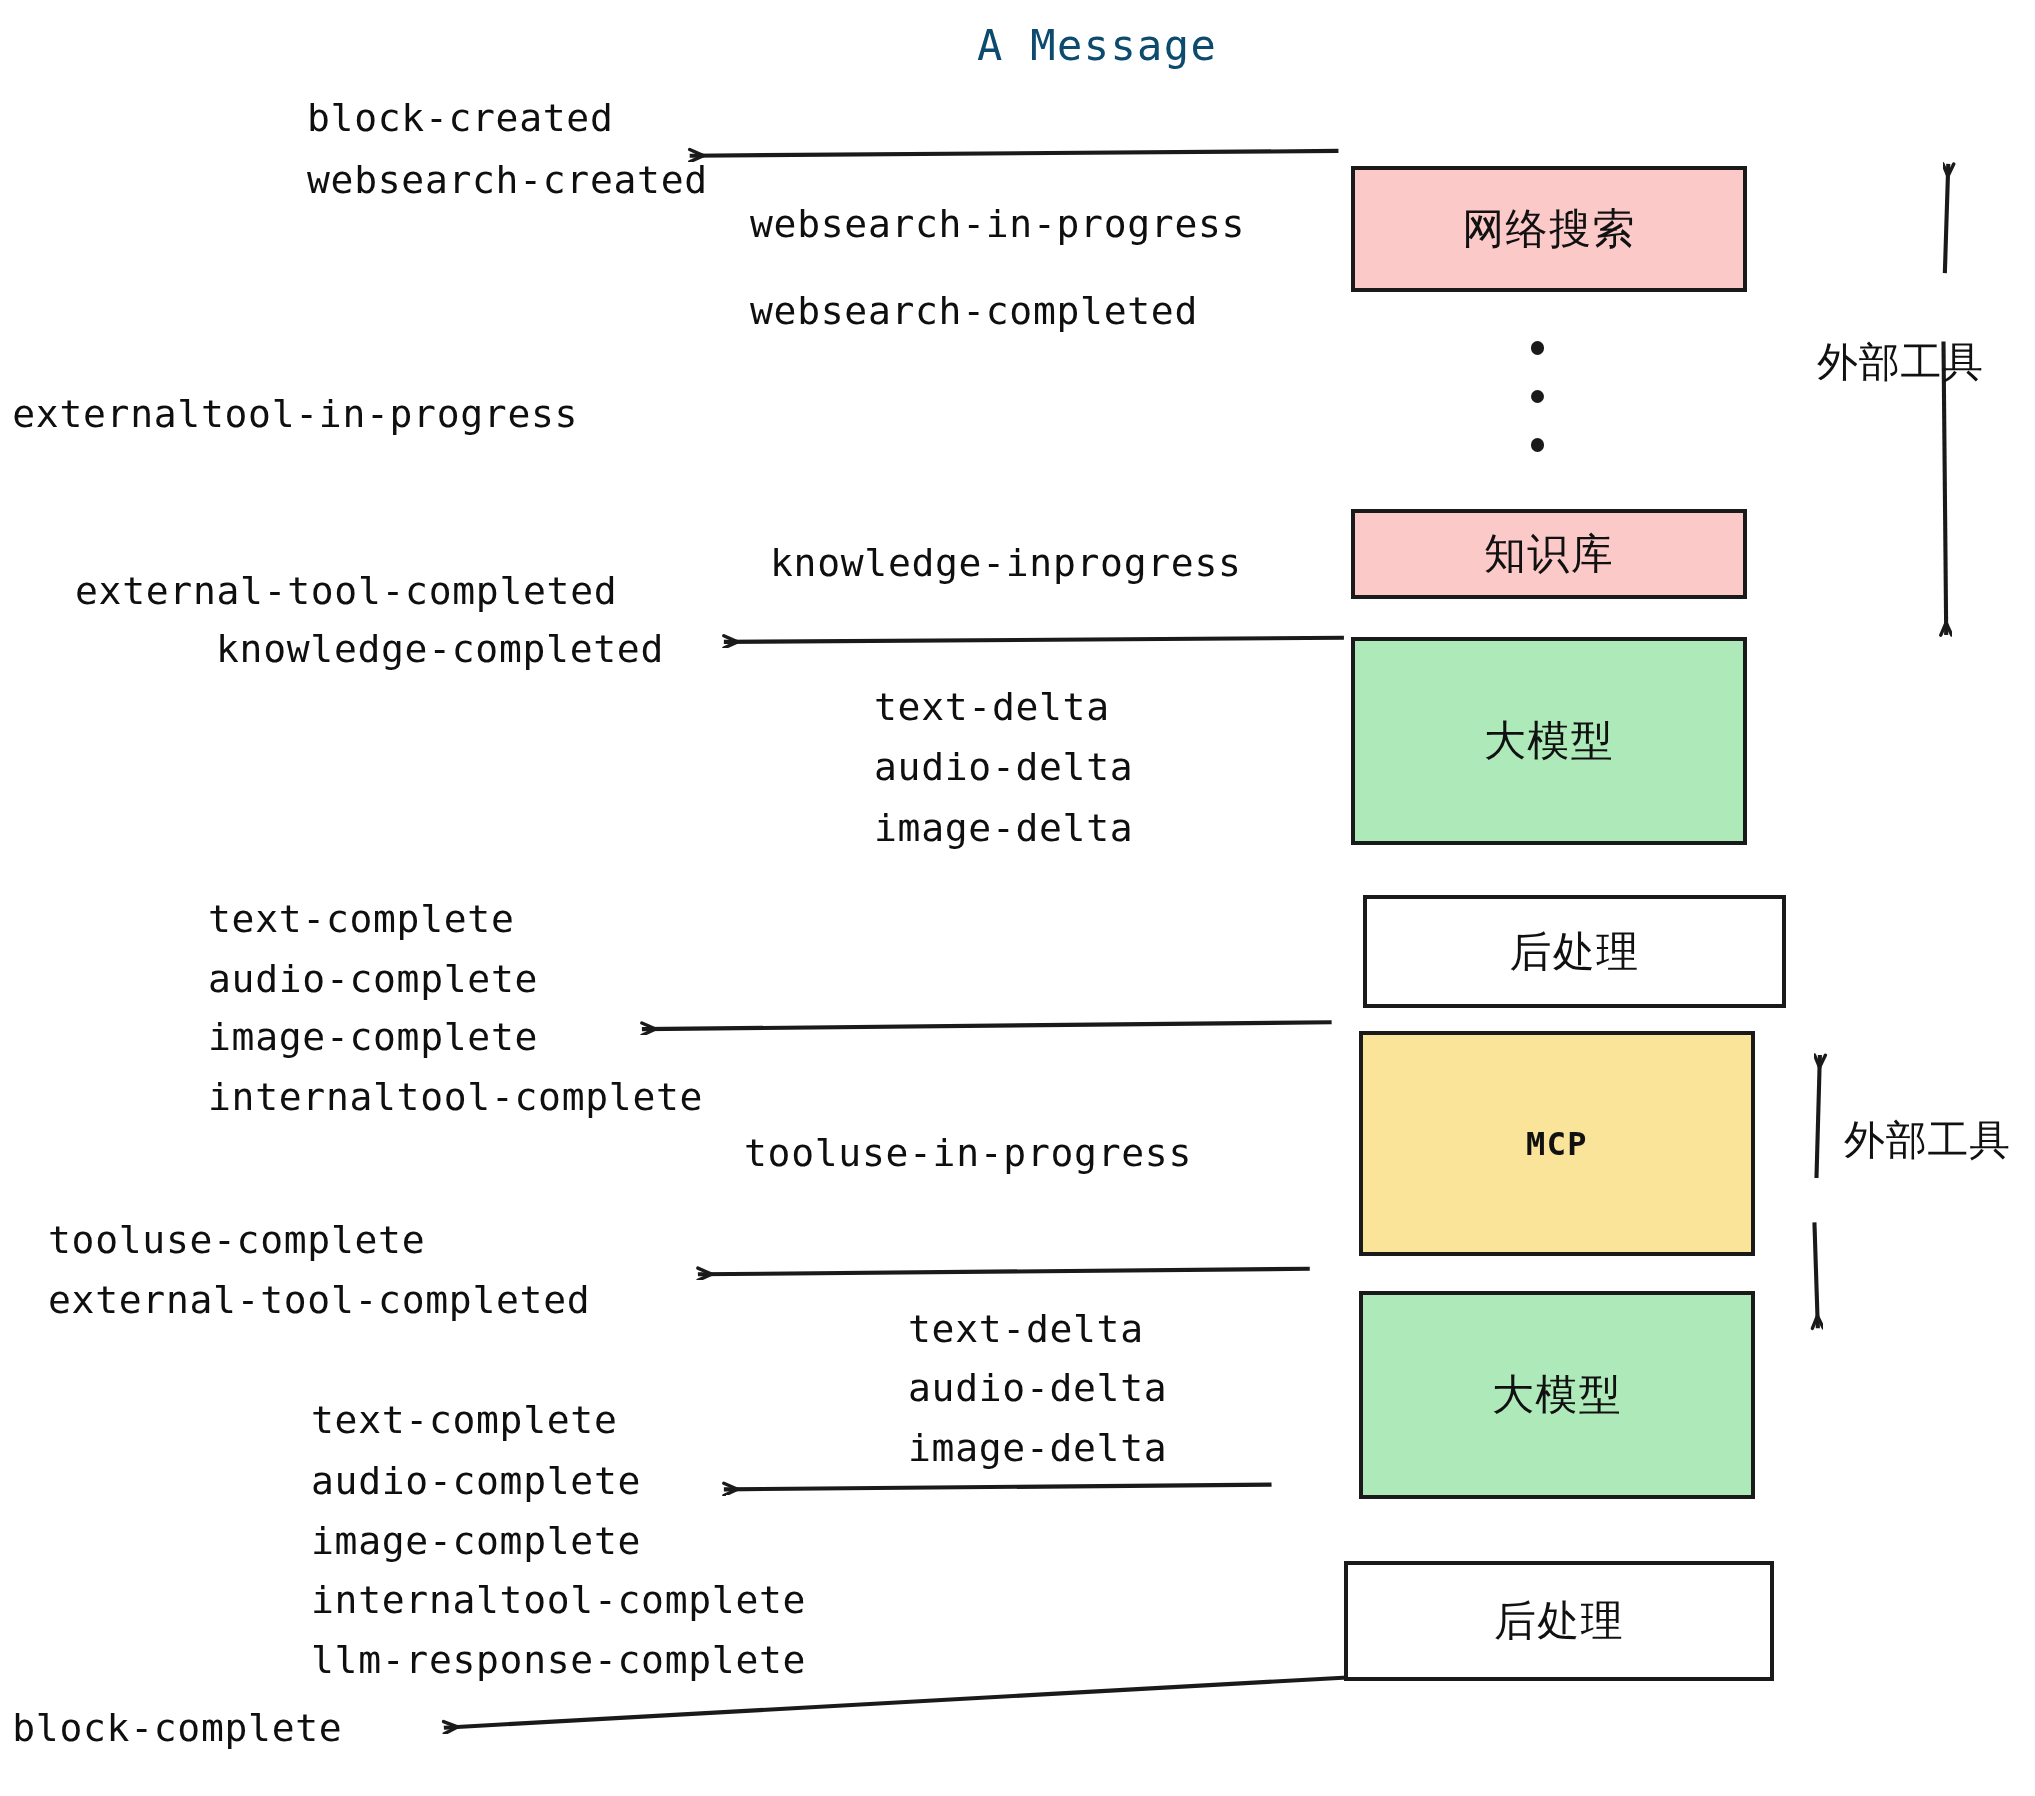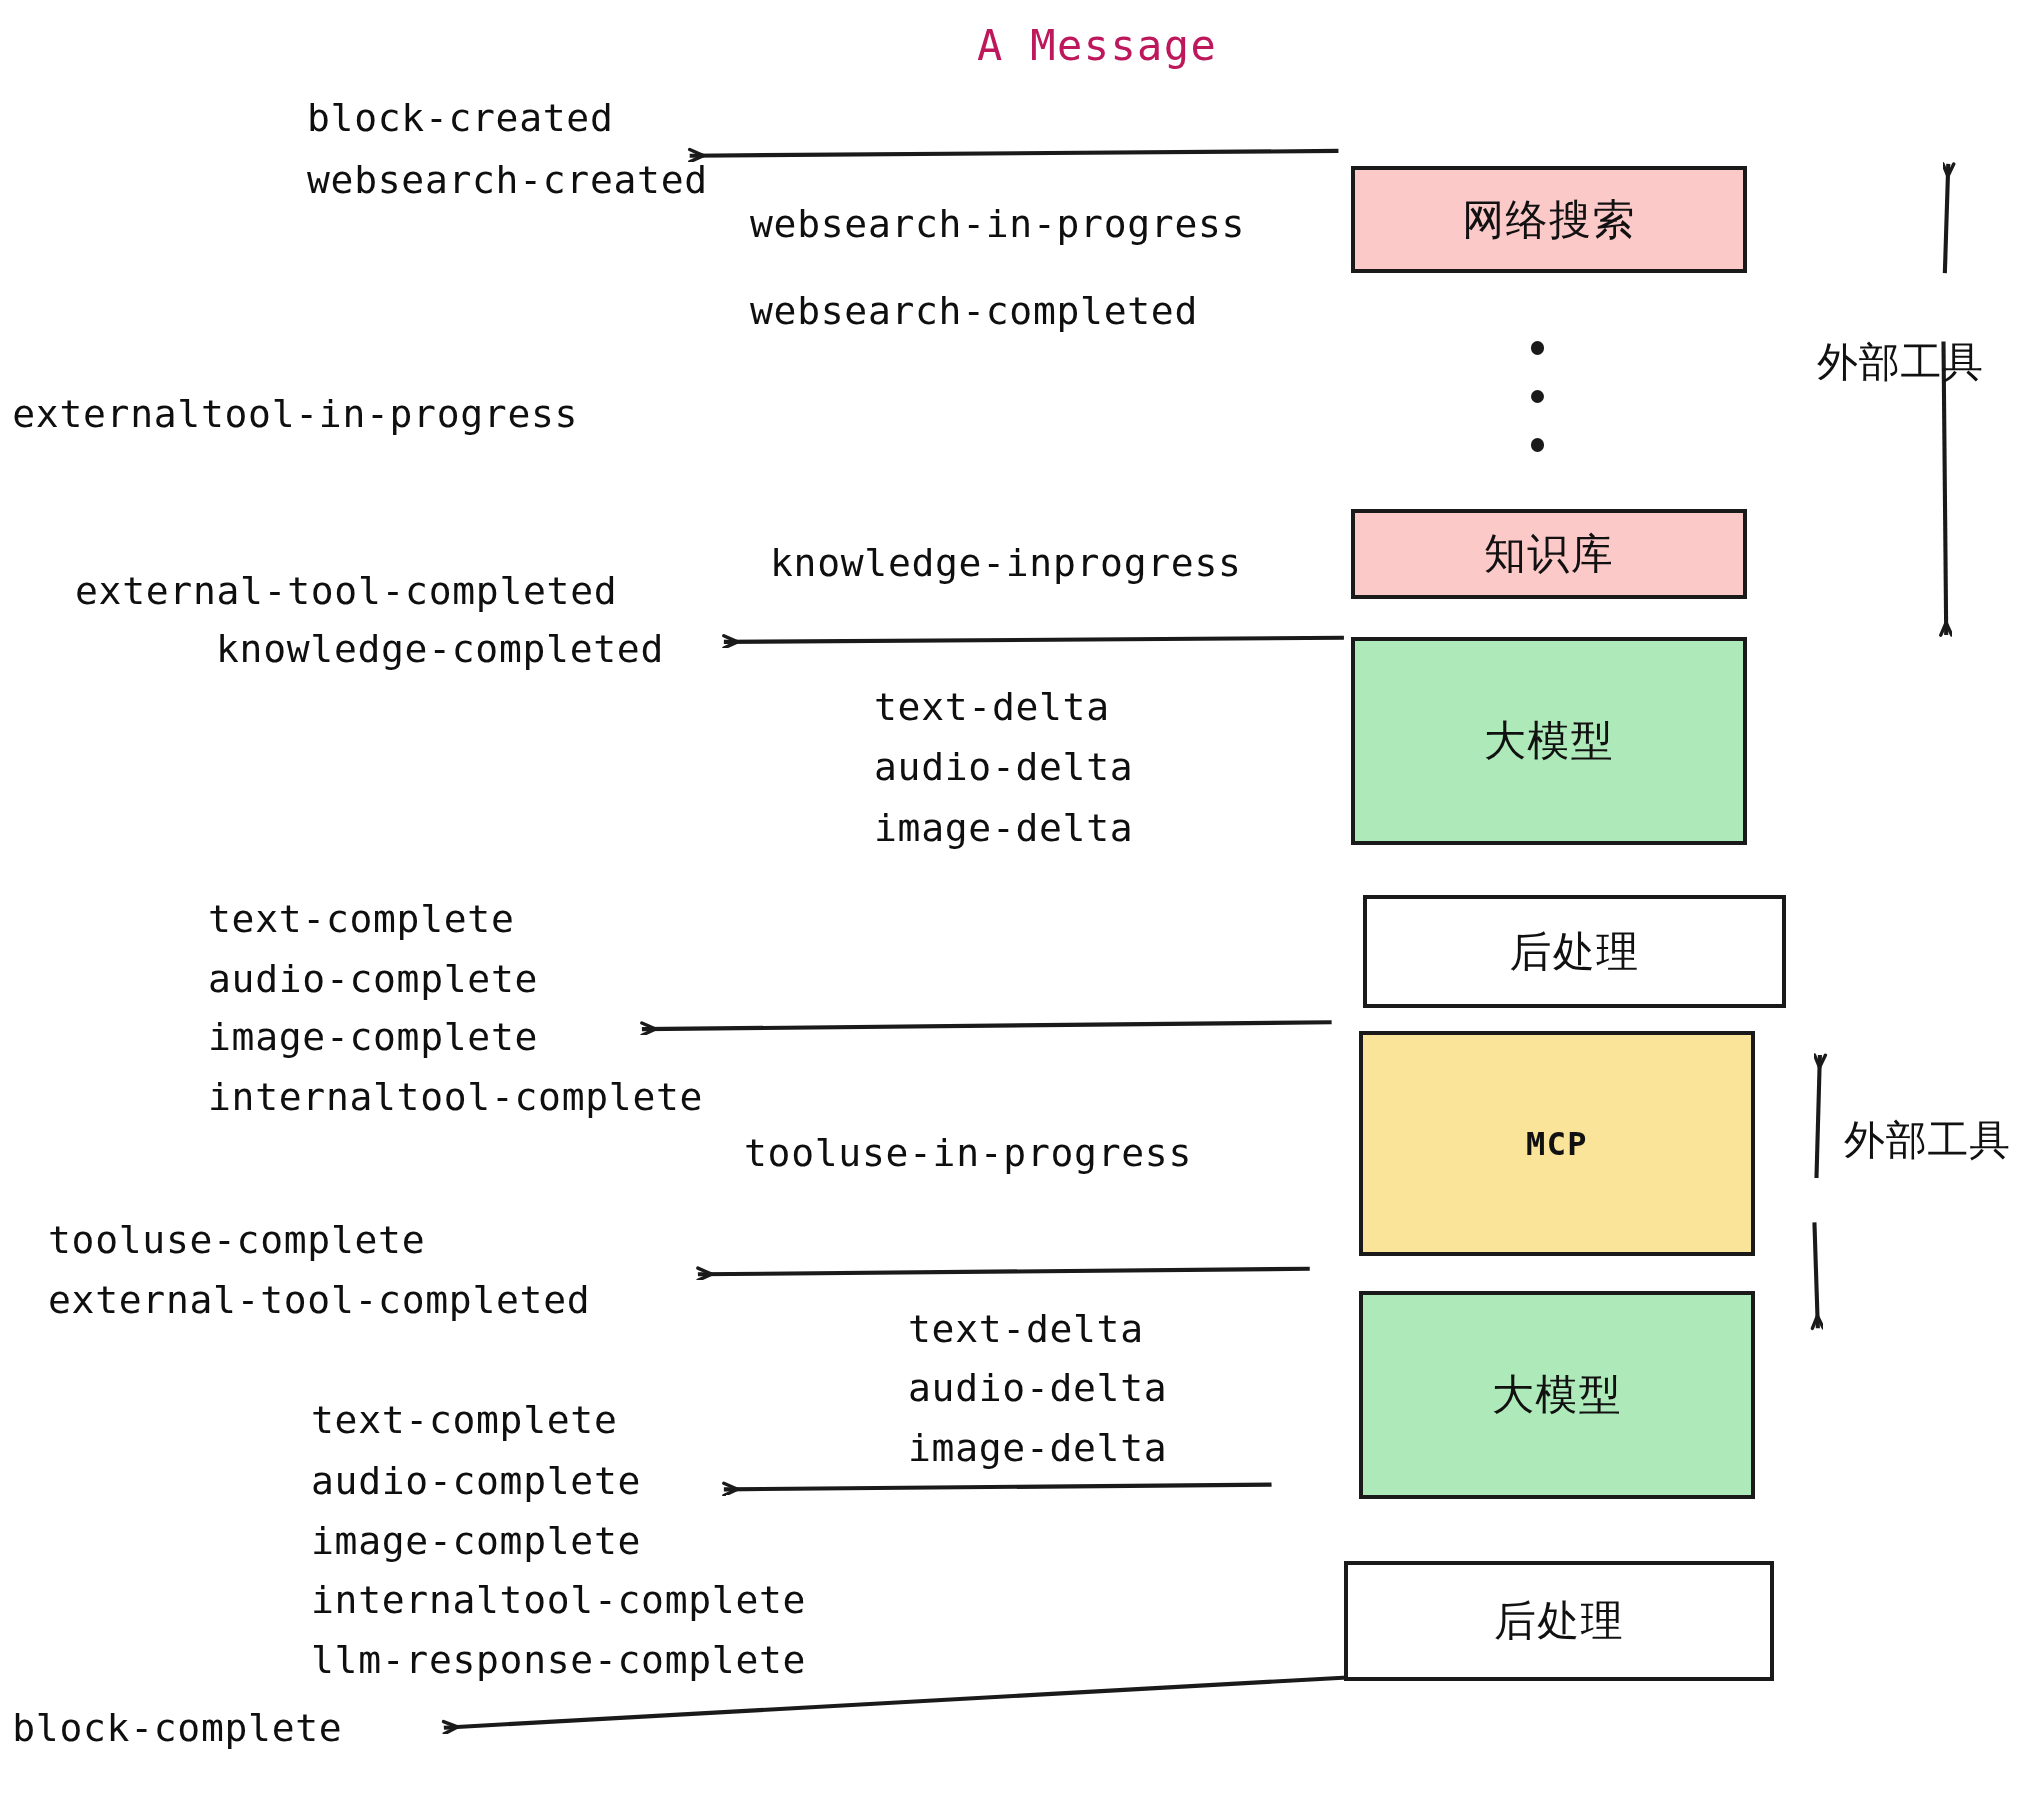--- a/index.html
+++ b/index.html
@@ -28,21 +28,21 @@
     font-size: 38px;
     letter-spacing: 0.7px;
     color: #0f0f0f;
     white-space: nowrap;
     line-height: 1;
   }
   .title {
     position: absolute;
     font-family: "DejaVu Sans Mono", "Liberation Mono", monospace;
     font-size: 42px;
-    color: #be185d;
+    color: #0c4a6e;
     white-space: nowrap;
     letter-spacing: 1.4px;
   }
   .node {
     position: absolute;
     box-sizing: border-box;
     border: 4.8px solid #1a1a1a;
     display: flex;
     align-items: center;
     justify-content: center;
@@ -124,21 +124,21 @@
     <g stroke="#1a1a1a" stroke-width="6" fill="none">
       <line x1="2660" y1="1725" x2="2665" y2="1545" marker-end="url(#ahs)"></line>
     </g>
     <g stroke="#1a1a1a" stroke-width="6" fill="none">
       <line x1="2657" y1="1790" x2="2662" y2="1945" marker-end="url(#ahs)"></line>
     </g>
   </svg>
 
   <div class="title" style="left:977px; top:20.5px;">A Message</div>
 
-  <div class="node" style="left:1351px; top:166px; width:396px; height:107px; background:#fbc9c8;">
+  <div class="node" style="left:1351px; top:166px; width:396px; height:126px; background:#fbc9c8;">
     <span>网络搜索</span>
   </div>
 
   <div class="vdots" style="left:1530px; top:341px; width:15px; height:111px;">
     <span></span>
     <span></span>
     <span></span>
   </div>
 
   <div class="node" style="left:1351px; top:509px; width:396px; height:90px; background:#fbc9c8;">

